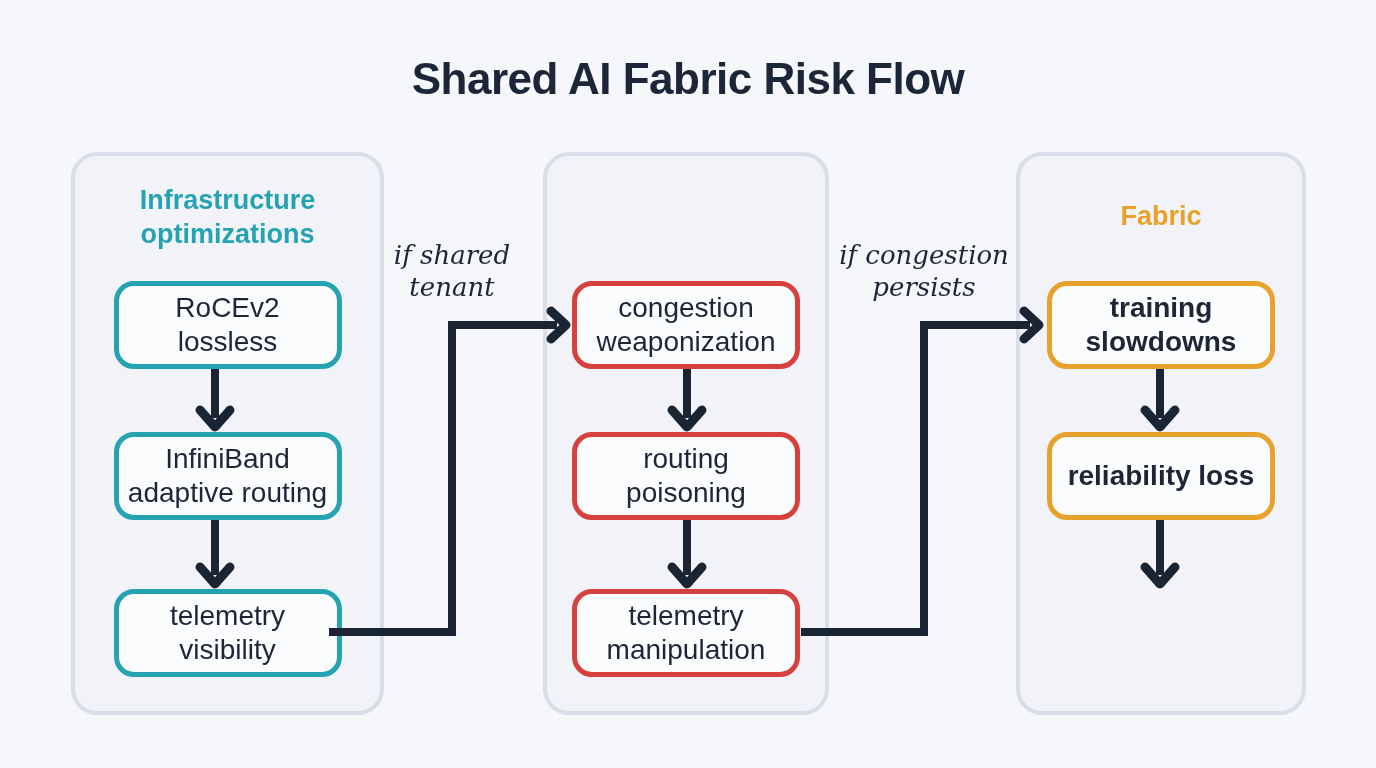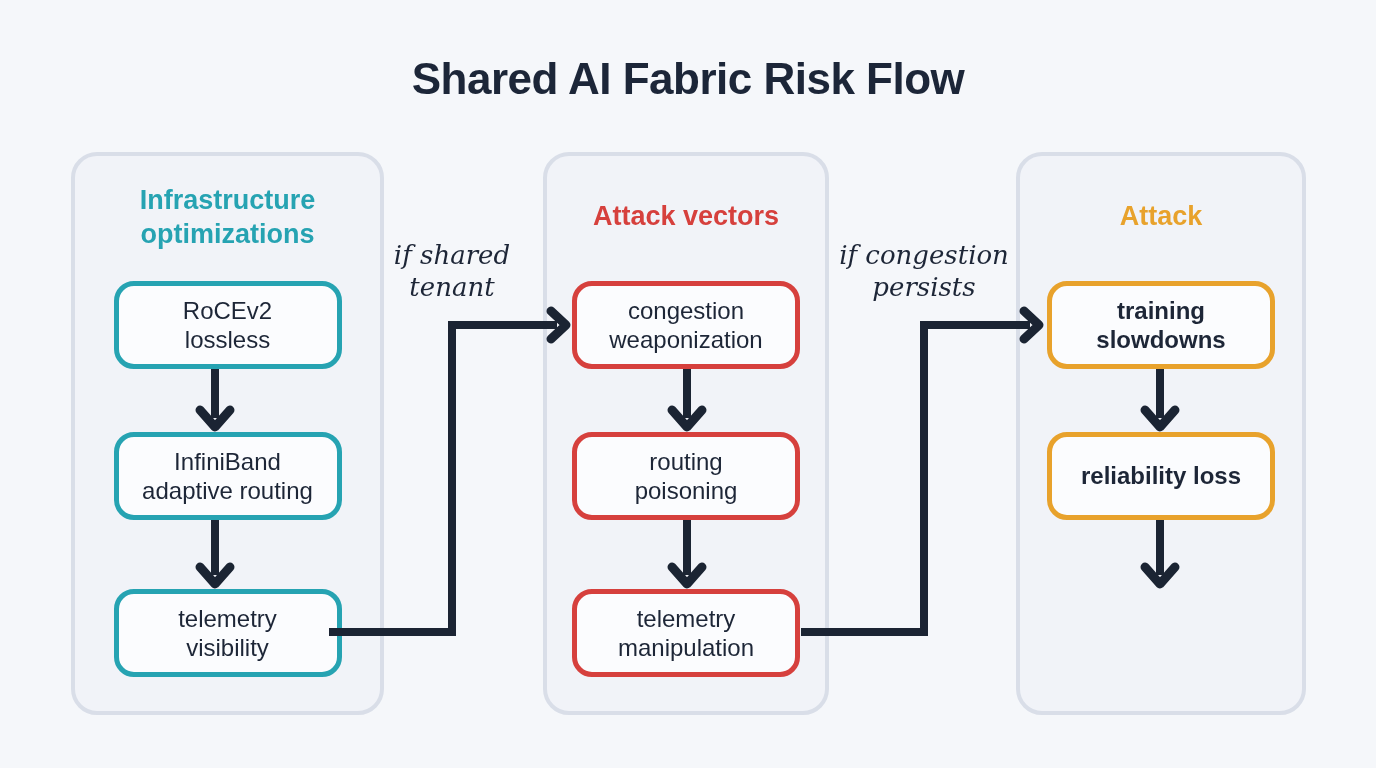--- a/index.html
+++ b/index.html
@@ -31,21 +31,21 @@
   .col-header.single{margin-top:44px;}
   .teal-text{color:var(--teal);}
   .red-text{color:var(--red);}
   .orange-text{color:var(--orange);}
 
   .node{
     position:absolute;left:50%;transform:translateX(-50%);
     width:228px;height:88px;border-radius:20px;
     background:var(--box-bg);border:5px solid;
     display:flex;align-items:center;justify-content:center;
-    text-align:center;font-size:24px;line-height:1.22;color:var(--ink);
+    text-align:center;font-size:28px;line-height:1.22;color:var(--ink);
     white-space:pre-line;
   }
   .teal-border{border-color:var(--teal);}
   .red-border{border-color:var(--red);}
   .orange-border{border-color:var(--orange);font-weight:bold;}
 
   .node.r1{top:125px;} .node.r2{top:276px;} .node.r3{top:433px;}
 
   .flow-layer{position:absolute;left:0;top:0;pointer-events:none;}
   .flow{stroke:var(--arrow);stroke-width:8;fill:none;}
@@ -69,31 +69,30 @@
     <h2 class="col-header teal-text">Infrastructure optimizations</h2>
     <div class="node teal-border r1">RoCEv2
 lossless</div>
     <div class="node teal-border r2">InfiniBand
 adaptive routing</div>
     <div class="node teal-border r3">telemetry
 visibility</div>
   </section>
 
   <section class="panel" style="left:543px;width:286px">
-    <h2 class="col-header single red-text">Attack vectors</h2>
     <div class="node red-border r1">congestion
 weaponization</div>
     <div class="node red-border r2">routing
 poisoning</div>
     <div class="node red-border r3">telemetry
 manipulation</div>
   </section>
 
   <section class="panel" style="left:1016px;width:290px">
-    <h2 class="col-header single orange-text">Attack</h2>
+    <h2 class="col-header single orange-text">Fabric</h2>
     <div class="node orange-border r1">training
 slowdowns</div>
     <div class="node orange-border r2">reliability loss</div>
   </section>
 
   <div class="cond-label" style="left:452px;top:240px">if shared
 tenant</div>
   <div class="cond-label" style="left:924px;top:240px">if congestion
 persists</div>
 

